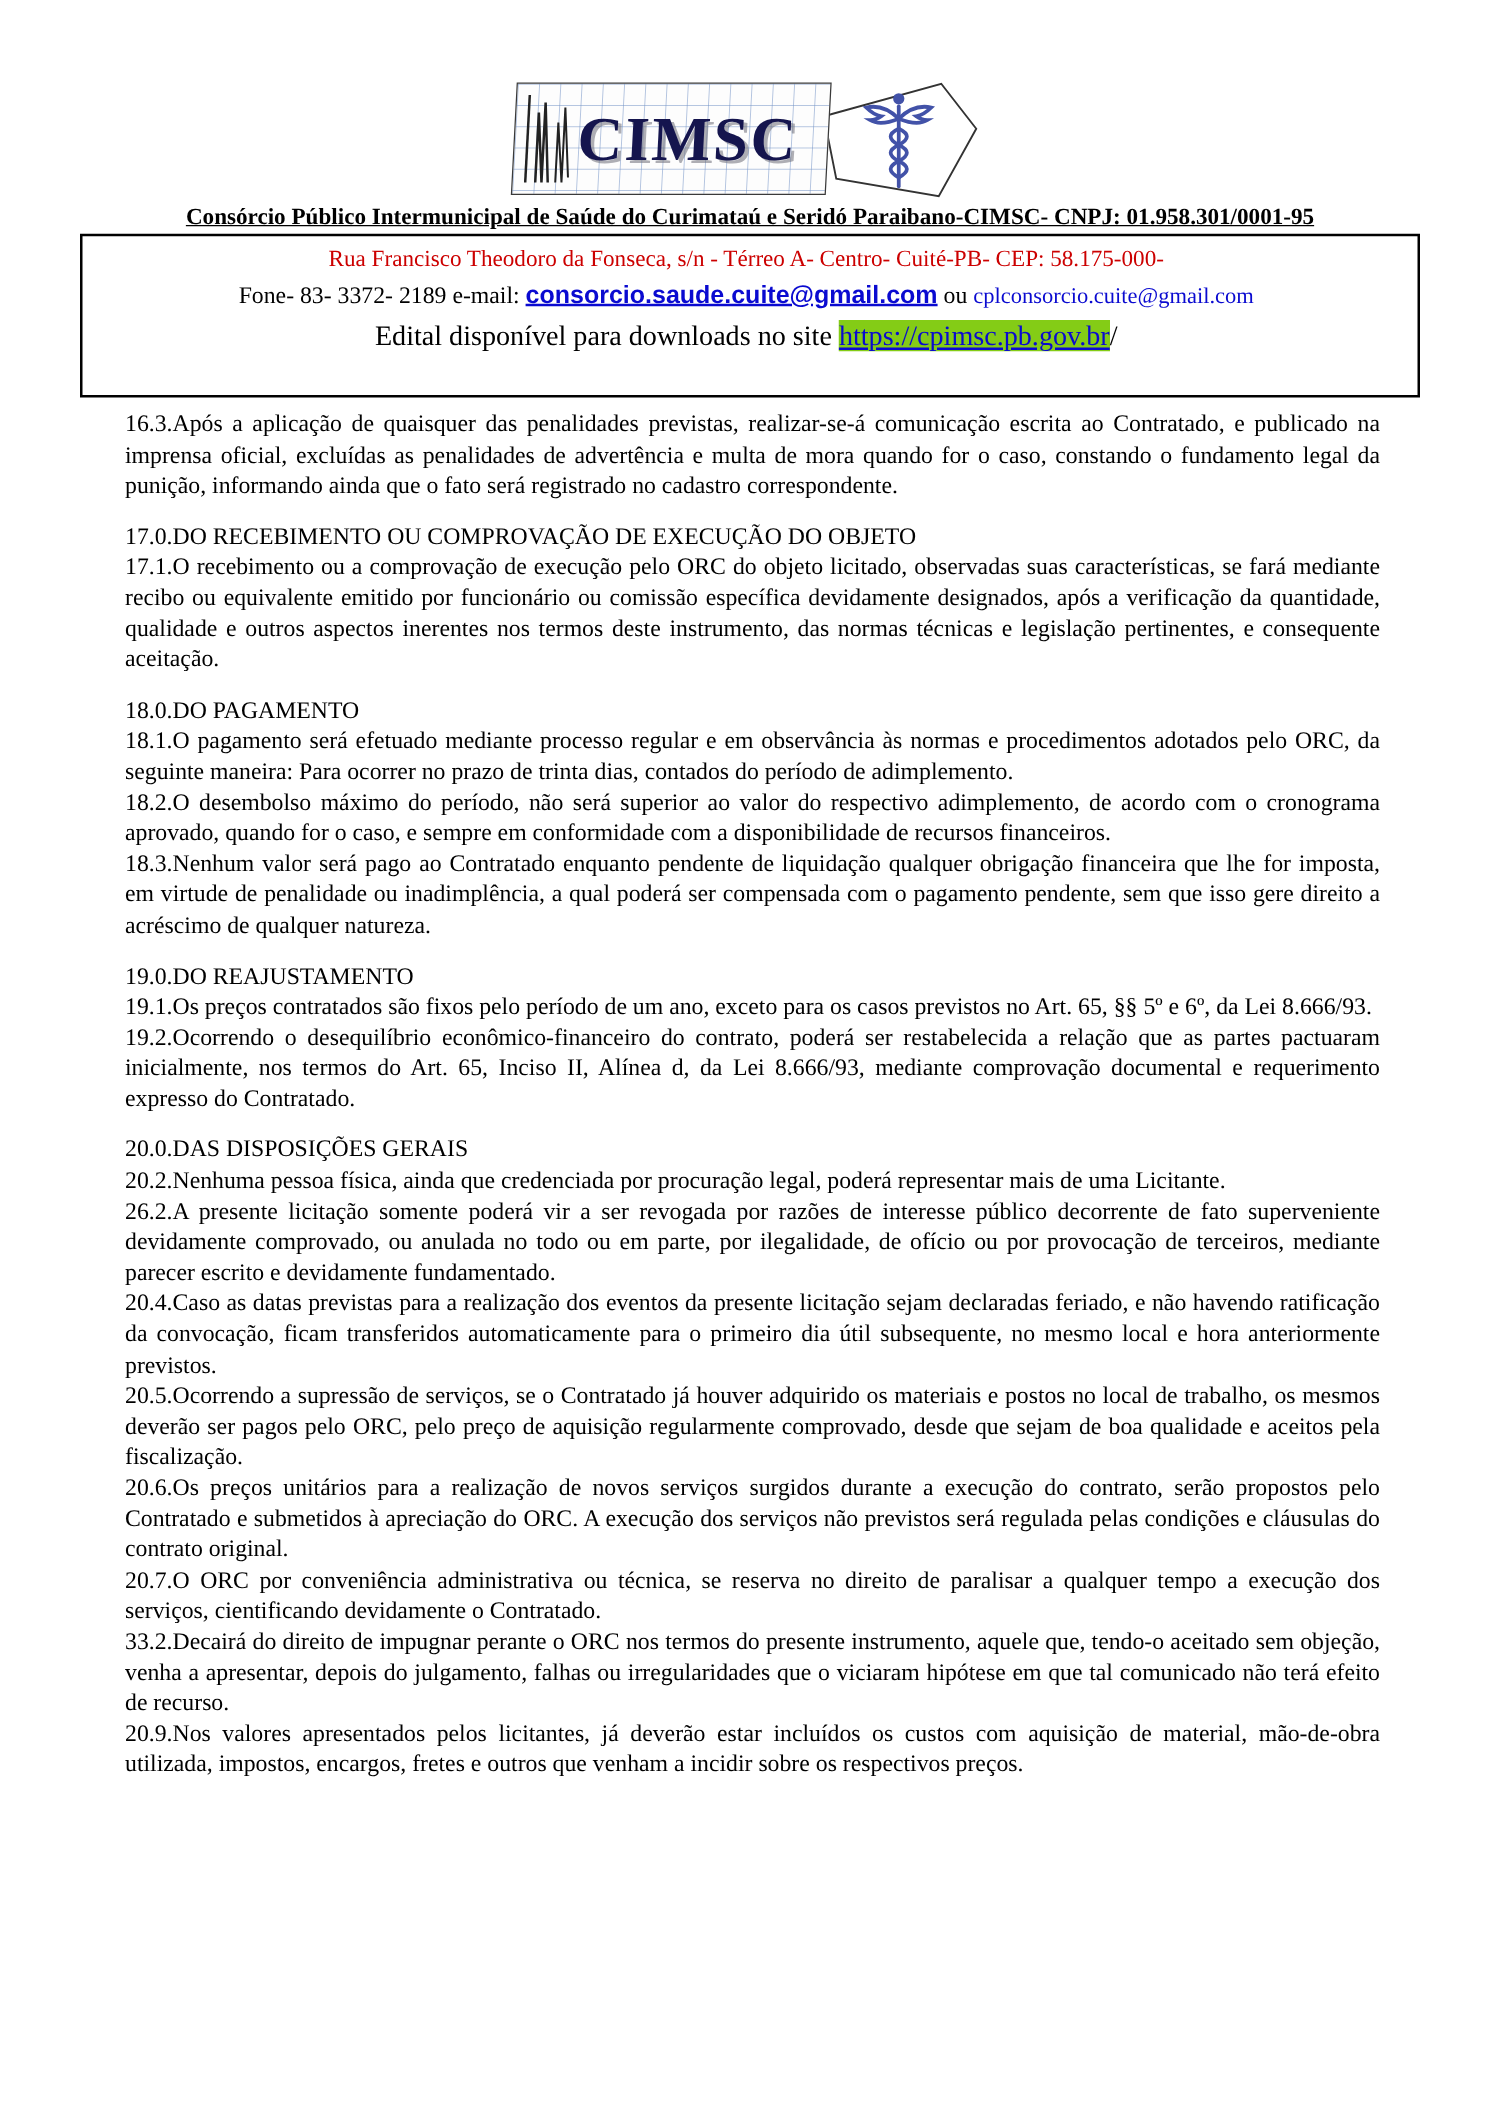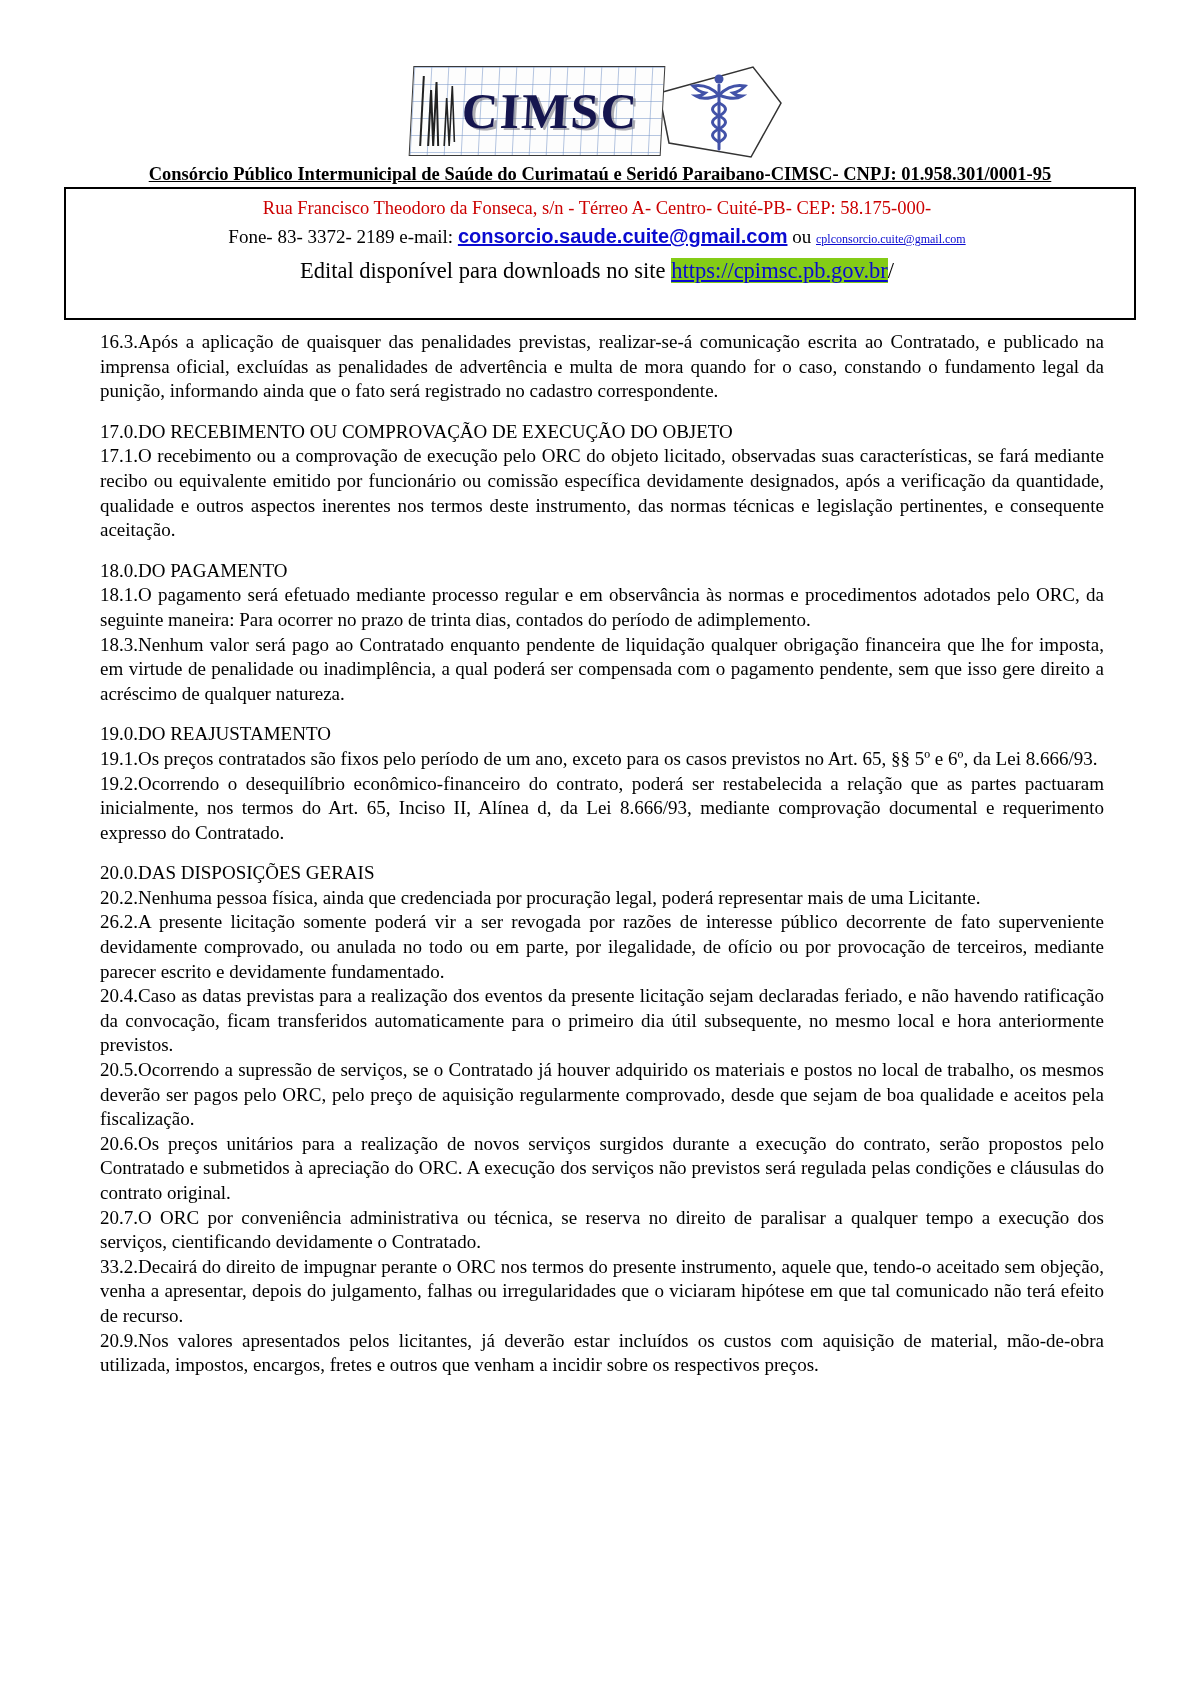--- a/index.html
+++ b/index.html
@@ -83,22 +83,21 @@
   .email-primary {
     font-family: "Liberation Sans", "DejaVu Sans", sans-serif;
     color: #0a0ad0;
     font-weight: bold;
     font-size: 20px;
     text-decoration: underline;
     cursor: pointer;
   }
   .email-secondary {
     color: #0a0ad0;
-    font-size: 12px;
-    text-decoration: underline;
+    font-size: 18px;
     cursor: pointer;
   }
   .edital-line {
     font-size: 22.5px;
     line-height: 34px;
   }
   .edital-link {
     color: #0a0ad0;
     background: #84cc16;
     text-decoration: underline;
@@ -152,20 +151,21 @@
       <div class="edital-line"><span>Edital disponível para downloads no site </span><a class="edital-link">https://cpimsc.pb.gov.br</a><span>/</span></div>
     </div>
   </div>
 
   <div class="doc-body">
       <p class="para">16.3.Após a aplicação de quaisquer das penalidades previstas, realizar-se-á comunicação escrita ao Contratado, e publicado na imprensa oficial, excluídas as penalidades de advertência e multa de mora quando for o caso, constando o fundamento legal da punição, informando ainda que o fato será registrado no cadastro correspondente.</p>
       <p class="para spaced">17.0.DO RECEBIMENTO OU COMPROVAÇÃO DE EXECUÇÃO DO OBJETO</p>
       <p class="para">17.1.O recebimento ou a comprovação de execução pelo ORC do objeto licitado, observadas suas características, se fará mediante recibo ou equivalente emitido por funcionário ou comissão específica devidamente designados, após a verificação da quantidade, qualidade e outros aspectos inerentes nos termos deste instrumento, das normas técnicas e legislação pertinentes, e consequente aceitação.</p>
       <p class="para spaced">18.0.DO PAGAMENTO</p>
       <p class="para">18.1.O pagamento será efetuado mediante processo regular e em observância às normas e procedimentos adotados pelo ORC, da seguinte maneira: Para ocorrer no prazo de trinta dias, contados do período de adimplemento.</p>
+      <p class="para">18.2.O desembolso máximo do período, não será superior ao valor do respectivo adimplemento, de acordo com o cronograma aprovado, quando for o caso, e sempre em conformidade com a disponibilidade de recursos financeiros.</p>
       <p class="para">18.3.Nenhum valor será pago ao Contratado enquanto pendente de liquidação qualquer obrigação financeira que lhe for imposta, em virtude de penalidade ou inadimplência, a qual poderá ser compensada com o pagamento pendente, sem que isso gere direito a acréscimo de qualquer natureza.</p>
       <p class="para spaced">19.0.DO REAJUSTAMENTO</p>
       <p class="para">19.1.Os preços contratados são fixos pelo período de um ano, exceto para os casos previstos no Art. 65, §§ 5º e 6º, da Lei 8.666/93.</p>
       <p class="para">19.2.Ocorrendo o desequilíbrio econômico-financeiro do contrato, poderá ser restabelecida a relação que as partes pactuaram inicialmente, nos termos do Art. 65, Inciso II, Alínea d, da Lei 8.666/93, mediante comprovação documental e requerimento expresso do Contratado.</p>
       <p class="para spaced">20.0.DAS DISPOSIÇÕES GERAIS</p>
       <p class="para">20.2.Nenhuma pessoa física, ainda que credenciada por procuração legal, poderá representar mais de uma Licitante.</p>
       <p class="para">26.2.A presente licitação somente poderá vir a ser revogada por razões de interesse público decorrente de fato superveniente devidamente comprovado, ou anulada no todo ou em parte, por ilegalidade, de ofício ou por provocação de terceiros, mediante parecer escrito e devidamente fundamentado.</p>
       <p class="para">20.4.Caso as datas previstas para a realização dos eventos da presente licitação sejam declaradas feriado, e não havendo ratificação da convocação, ficam transferidos automaticamente para o primeiro dia útil subsequente, no mesmo local e hora anteriormente previstos.</p>
       <p class="para">20.5.Ocorrendo a supressão de serviços, se o Contratado já houver adquirido os materiais e postos no local de trabalho, os mesmos deverão ser pagos pelo ORC, pelo preço de aquisição regularmente comprovado, desde que sejam de boa qualidade e aceitos pela fiscalização.</p>
       <p class="para">20.6.Os preços unitários para a realização de novos serviços surgidos durante a execução do contrato, serão propostos pelo Contratado e submetidos à apreciação do ORC. A execução dos serviços não previstos será regulada pelas condições e cláusulas do contrato original.</p>

